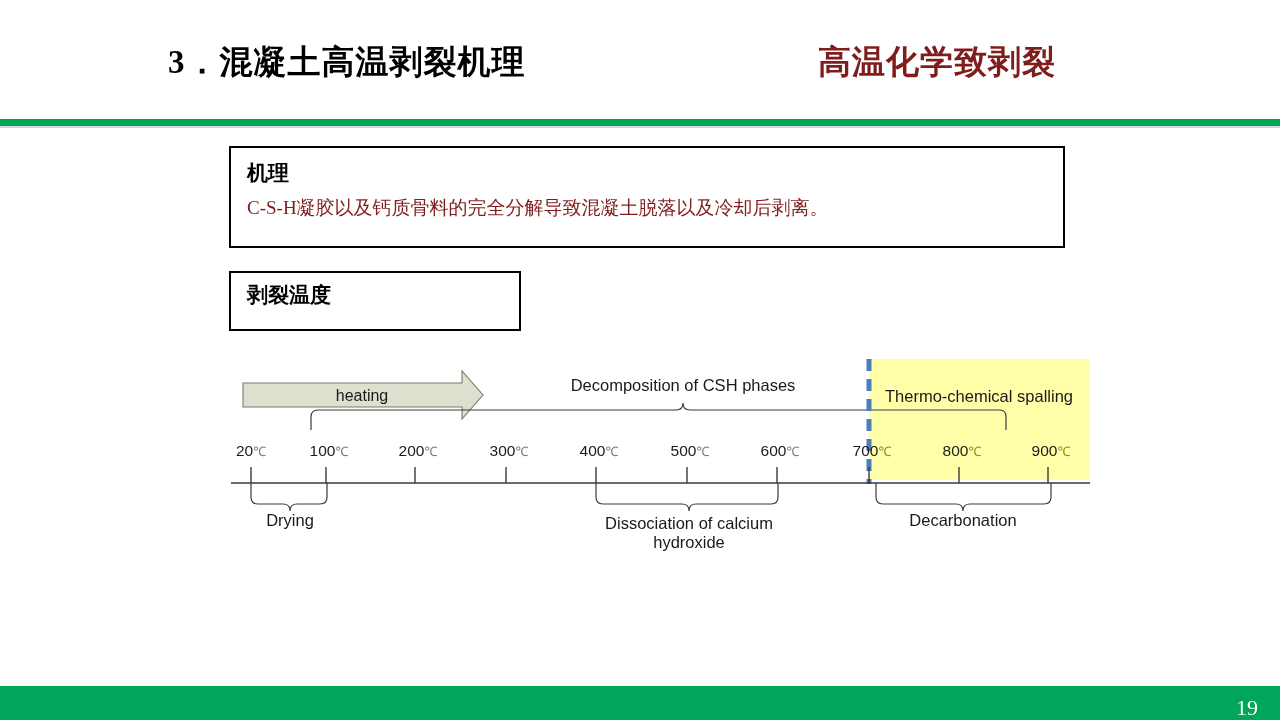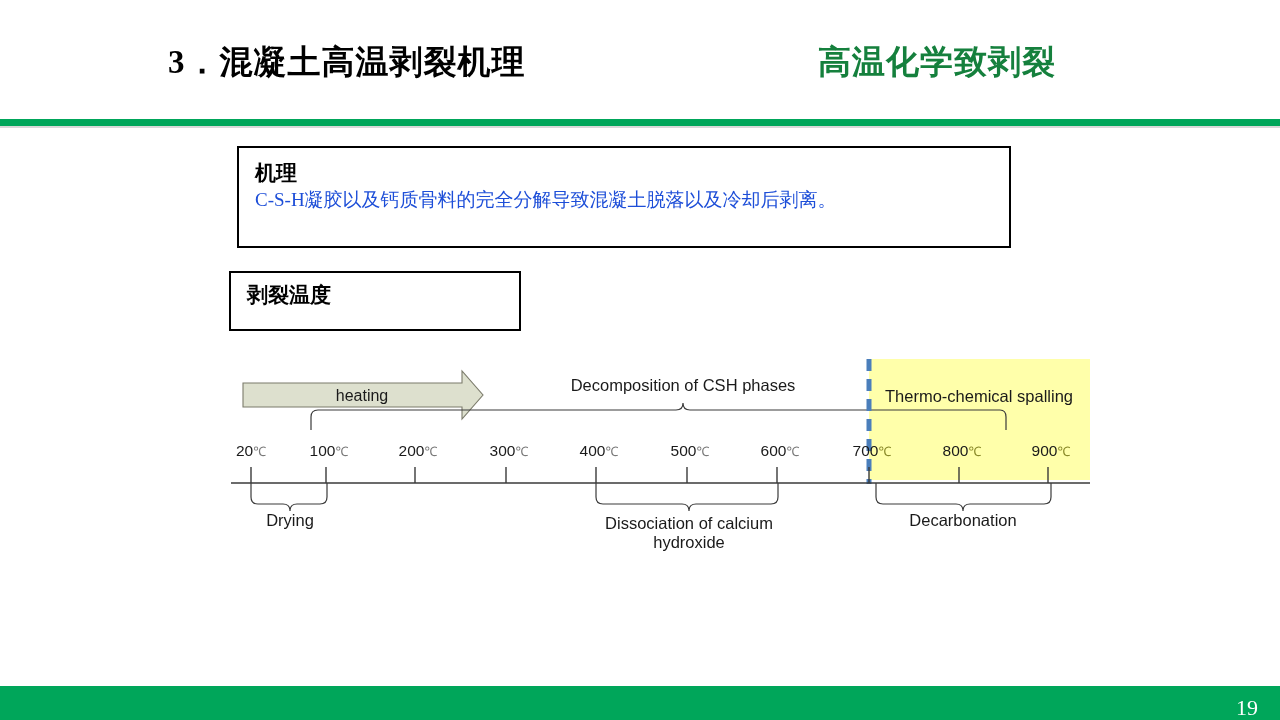--- a/index.html
+++ b/index.html
@@ -33,21 +33,21 @@
     white-space: nowrap;
     letter-spacing: 1px;
   }
   #title-right {
     position: absolute;
     left: 818px;
     top: 40px;
     font-family: Liberation Serif, serif;
     font-size: 33px;
     font-weight: bold;
-    color: #15803d;
+    color: #7f1d1d;
     white-space: nowrap;
     letter-spacing: 1px;
   }
   #header-divider {
     position: absolute;
     left: 0;
     top: 119px;
     width: 1280px;
     height: 7px;
     background: #00a65a;
@@ -62,39 +62,39 @@
   }
 
   
   .text-box {
     position: absolute;
     border: 2.5px solid #000000;
     background: #ffffff;
     box-sizing: border-box;
   }
   #mechanism-box {
-    left: 237px;
+    left: 229px;
     top: 146px;
-    width: 774px;
+    width: 836px;
     height: 102px;
     padding: 14px 16px 0 16px;
   }
   #mechanism-title {
     font-family: "Liberation Serif", "DejaVu Serif", serif;
     font-size: 21px;
     font-weight: bold;
     color: #000000;
     line-height: 1.1;
   }
   #mechanism-body {
-    margin-top: 4px;
+    margin-top: 12px;
     font-family: "Liberation Serif", "DejaVu Serif", serif;
     font-size: 19px;
     font-weight: normal;
-    color: #1d4ed8;
+    color: #7f1d1d;
     line-height: 1.2;
     white-space: nowrap;
   }
   #spalling-temp-box {
     left: 229px;
     top: 271px;
     width: 292px;
     height: 60px;
     padding: 11px 0 0 16px;
   }

